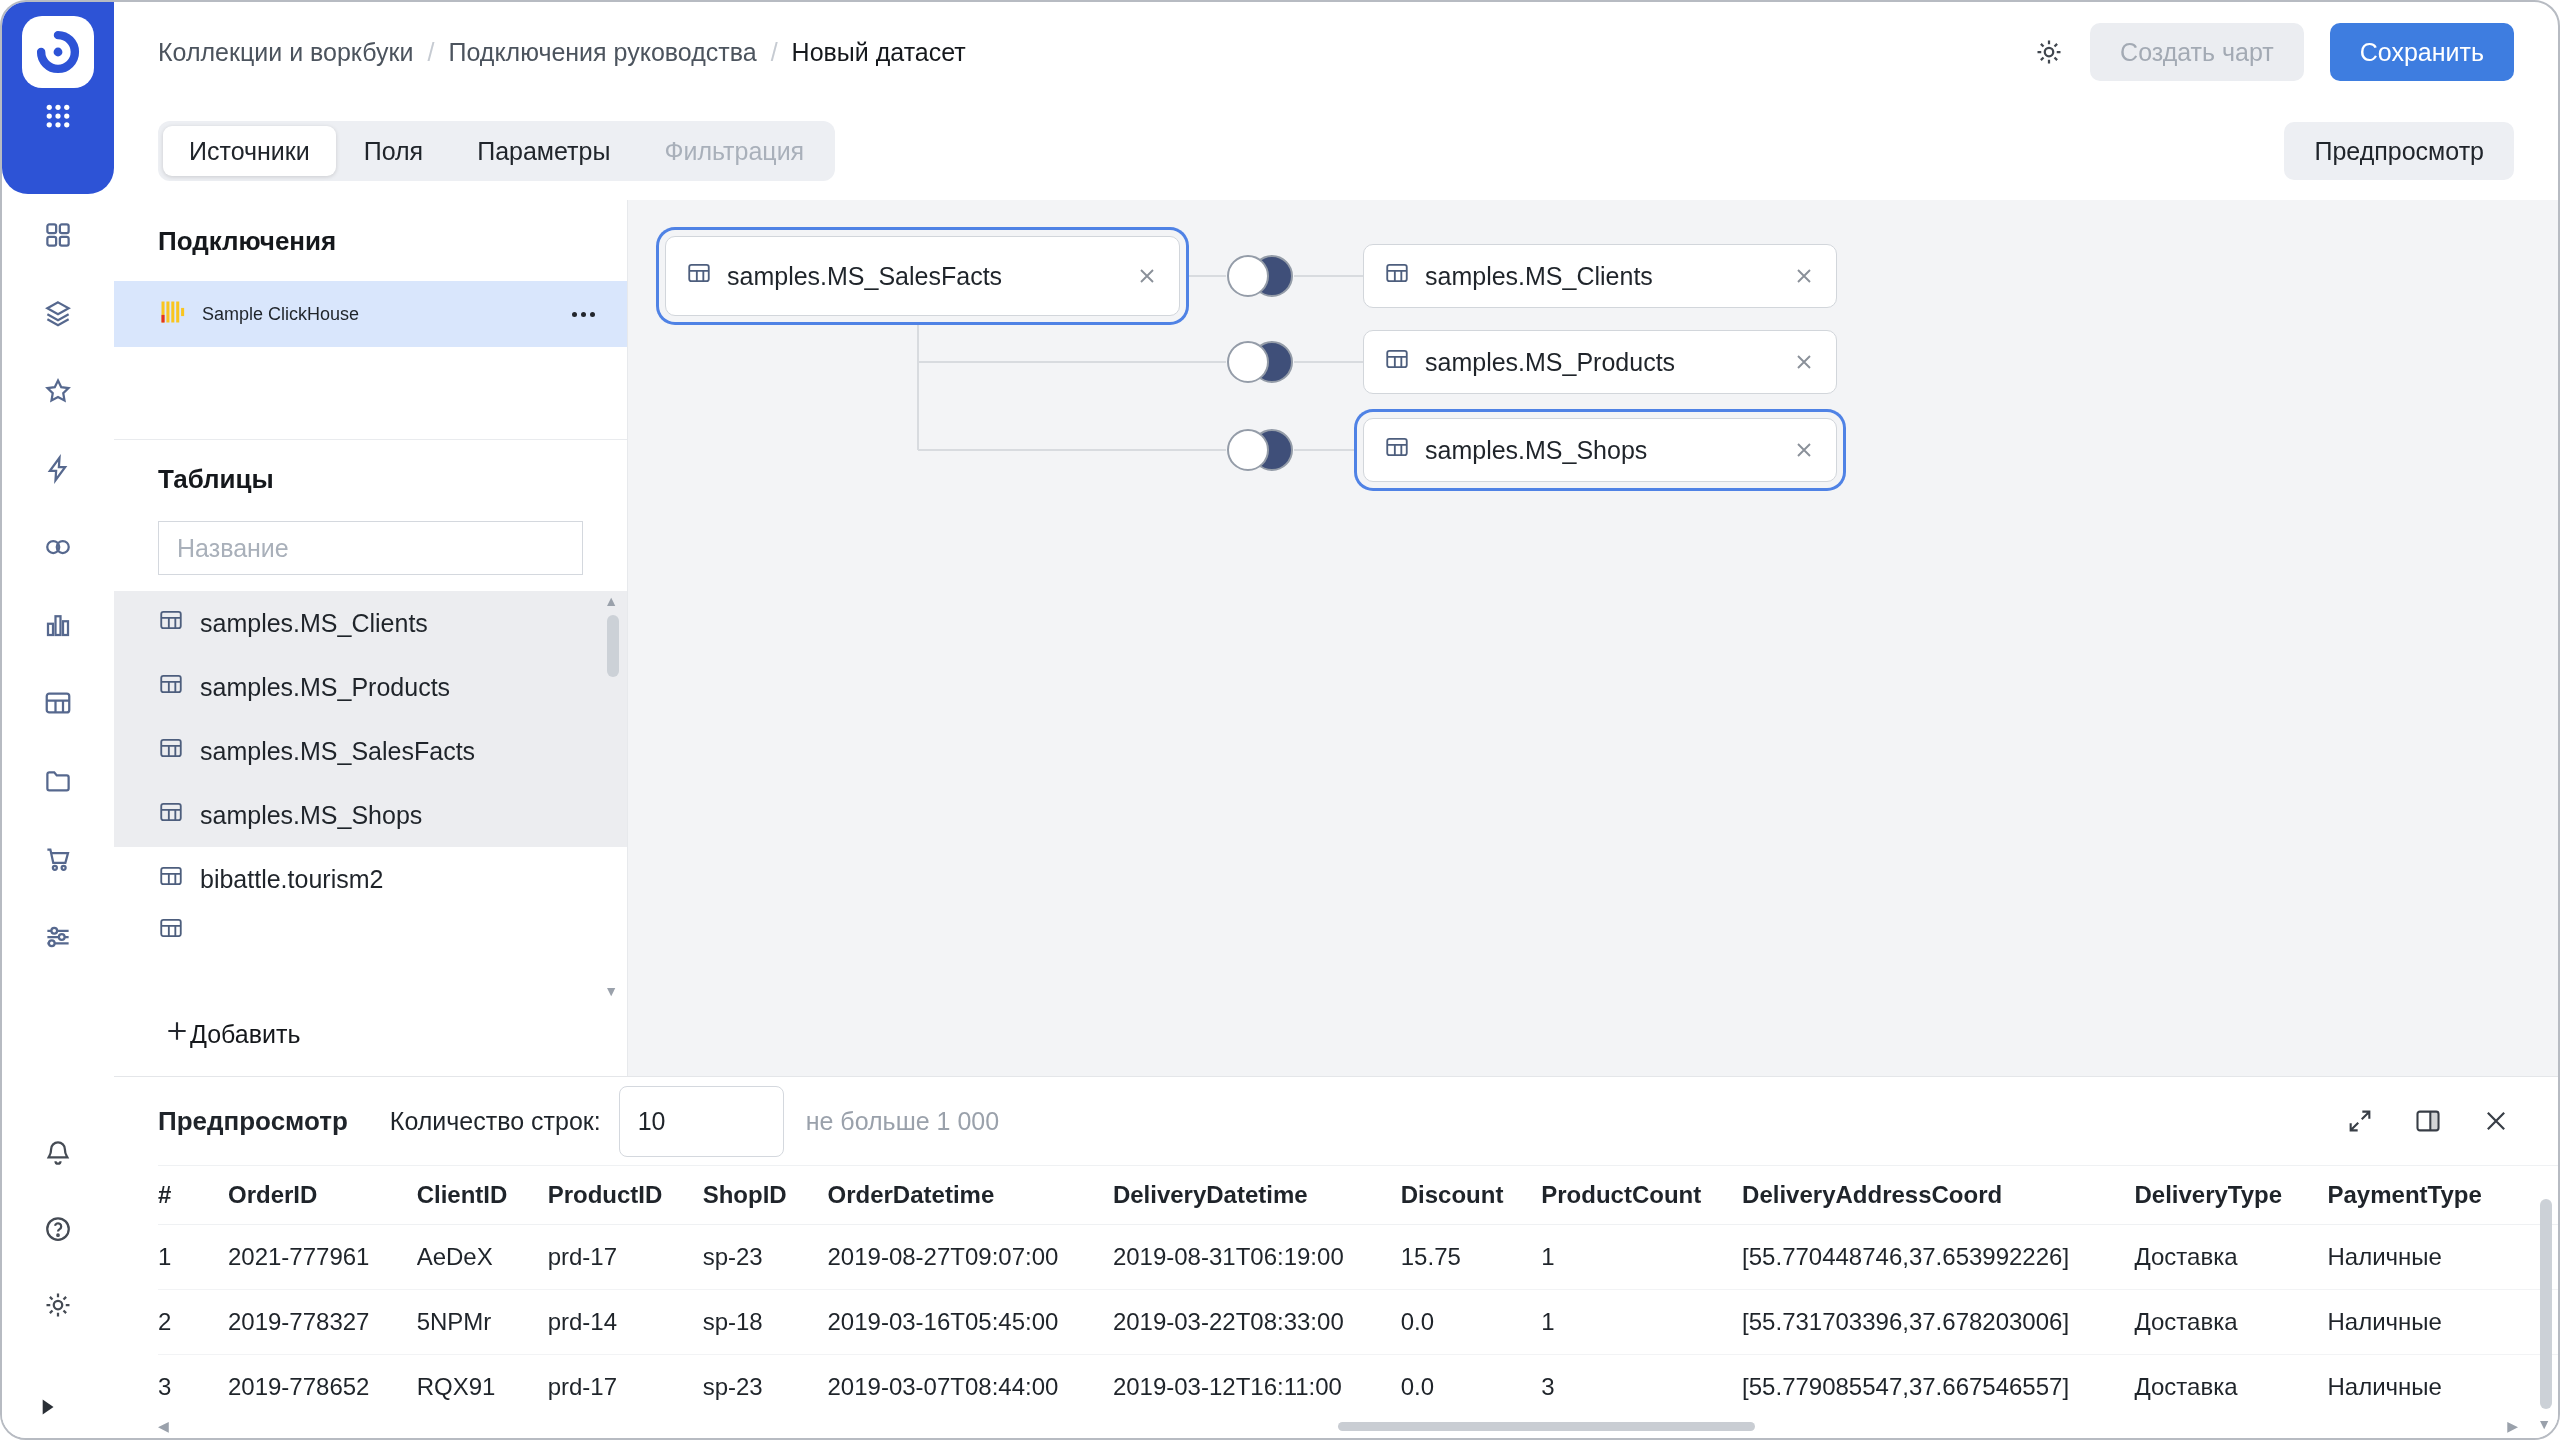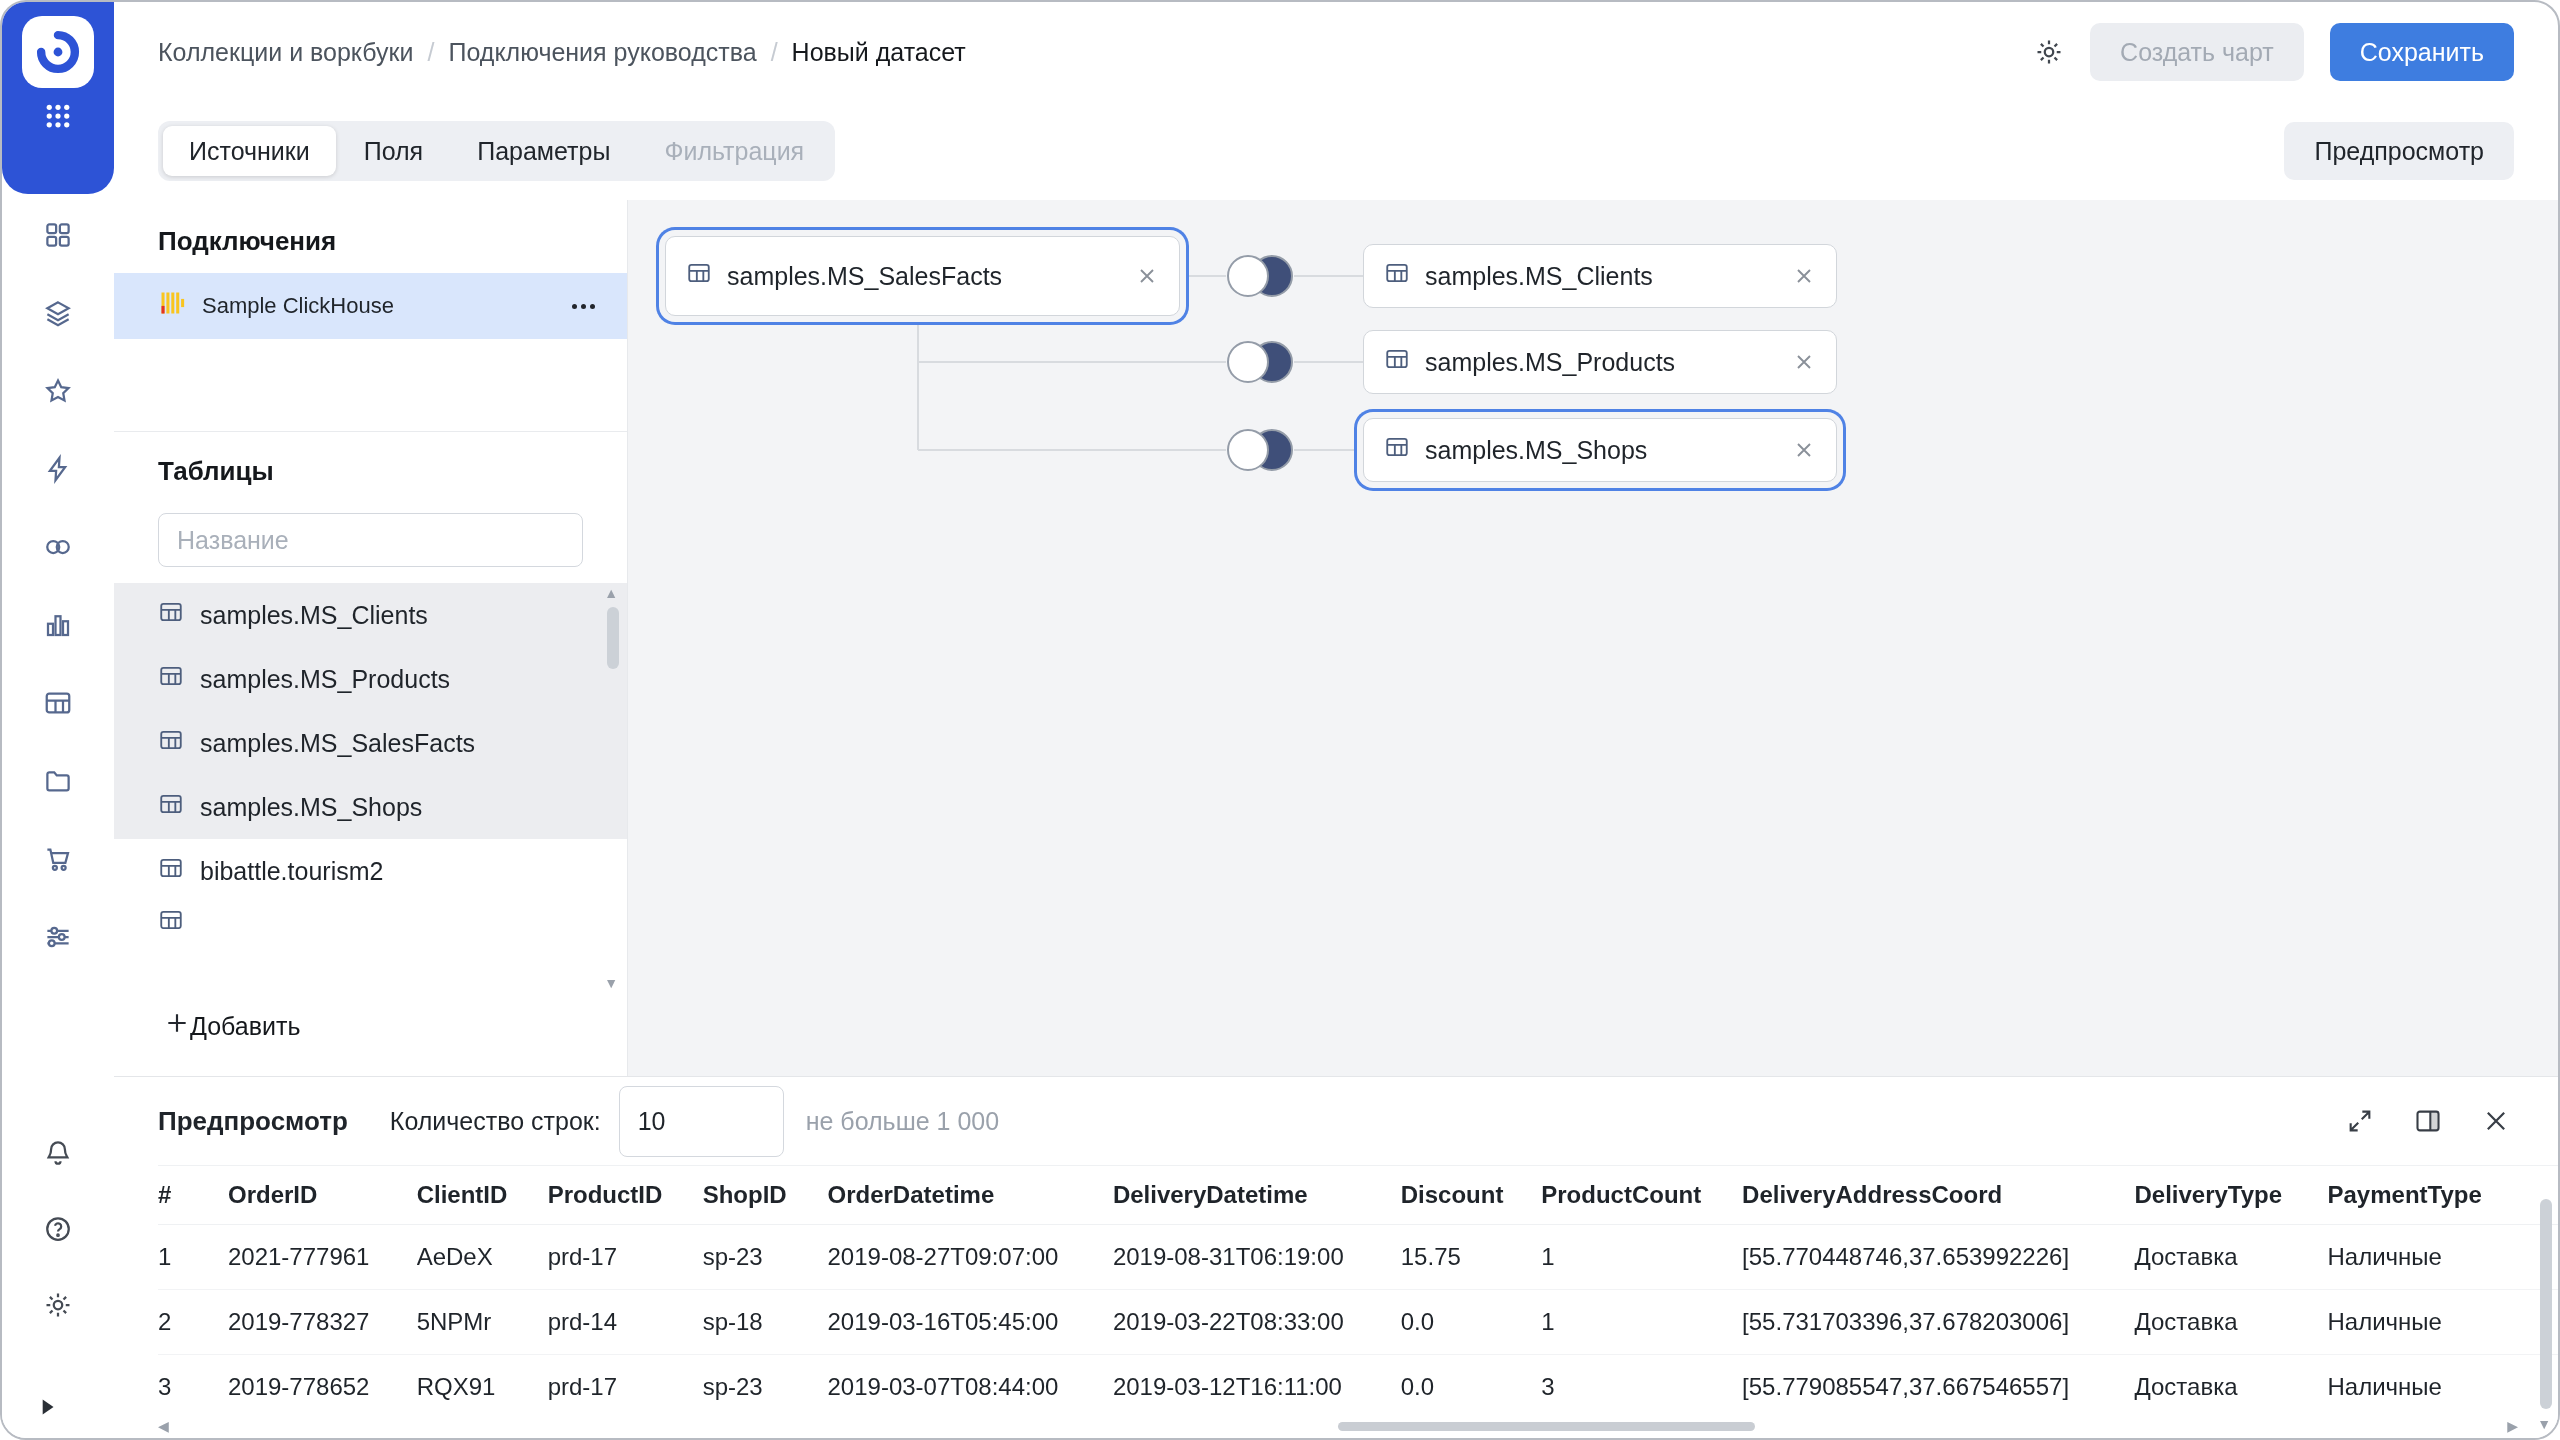--- a/index.html
+++ b/index.html
@@ -41,28 +41,28 @@
   .seg-item.active {background:#fff; box-shadow:0 1px 4px rgba(0,0,0,.15);}
   .seg-item.disabled {color:#a9b0ba;}
   .btn-preview {margin-left:auto; background:#edeff3; color:#20252b;}
 
   .content {flex:1; display:flex; min-height:0;}
 
   
   .left-panel {width:514px; flex:none; background:#fff; border-right:1px solid #e7e9ec;
                position:relative; box-sizing:border-box; overflow:hidden;}
   .panel-h {font-size:26px; font-weight:bold; color:#15181c; margin:26px 0 0 44px;}
-  .conn-item {margin-top:16px; height:66px; display:flex; align-items:center;
-              padding:0 28px 0 44px; gap:16px; background:#d9e6fc; font-size:22px; cursor:pointer;}
+  .conn-item {margin-top:24px; height:66px; display:flex; align-items:center;
+              padding:0 28px 0 44px; gap:16px; background:#d9e6fc; font-size:18px; cursor:pointer;}
   .dots {margin-left:auto; display:flex; gap:4px; cursor:pointer; padding:10px 4px;}
   .dots i {width:5px; height:5px; border-radius:50%; background:#22262c;}
   .panel-divider {height:1px; background:#e9ebee; margin-top:92px;}
   .h-tables {margin-top:24px;}
   .search {margin:26px 44px 0; width:calc(100% - 88px); box-sizing:border-box; height:54px;
-           border:1px solid #d4d8de; border-radius:8px; font-size:25px; padding:0 18px;
+           border:1px solid #d4d8de; border-radius:0; font-size:25px; padding:0 18px;
            font-family:inherit; color:#1f242a; outline:none;}
   .search::placeholder {color:#a9b0ba;}
   .tbl-list {margin-top:16px; height:410px; overflow:hidden; position:relative;}
   .tbl-row {height:64px; display:flex; align-items:center; gap:16px; padding-left:44px;
             font-size:25px; cursor:pointer;}
   .tbl-row.sel {background:#ecedf0;}
   .tbl-row.partial {height:22px; overflow:hidden; align-items:flex-start; padding-top:4px;}
   .scroll-arrow {position:absolute; right:9px; font-size:14px; color:#9aa1ab; line-height:1;}
   .v-thumb {position:absolute; right:8px; top:24px; width:12px; height:62px; background:#ccd1d7; border-radius:6px; cursor:pointer;}
   .add-row {display:flex; align-items:center; margin:16px 0 0 44px; font-size:25px;

